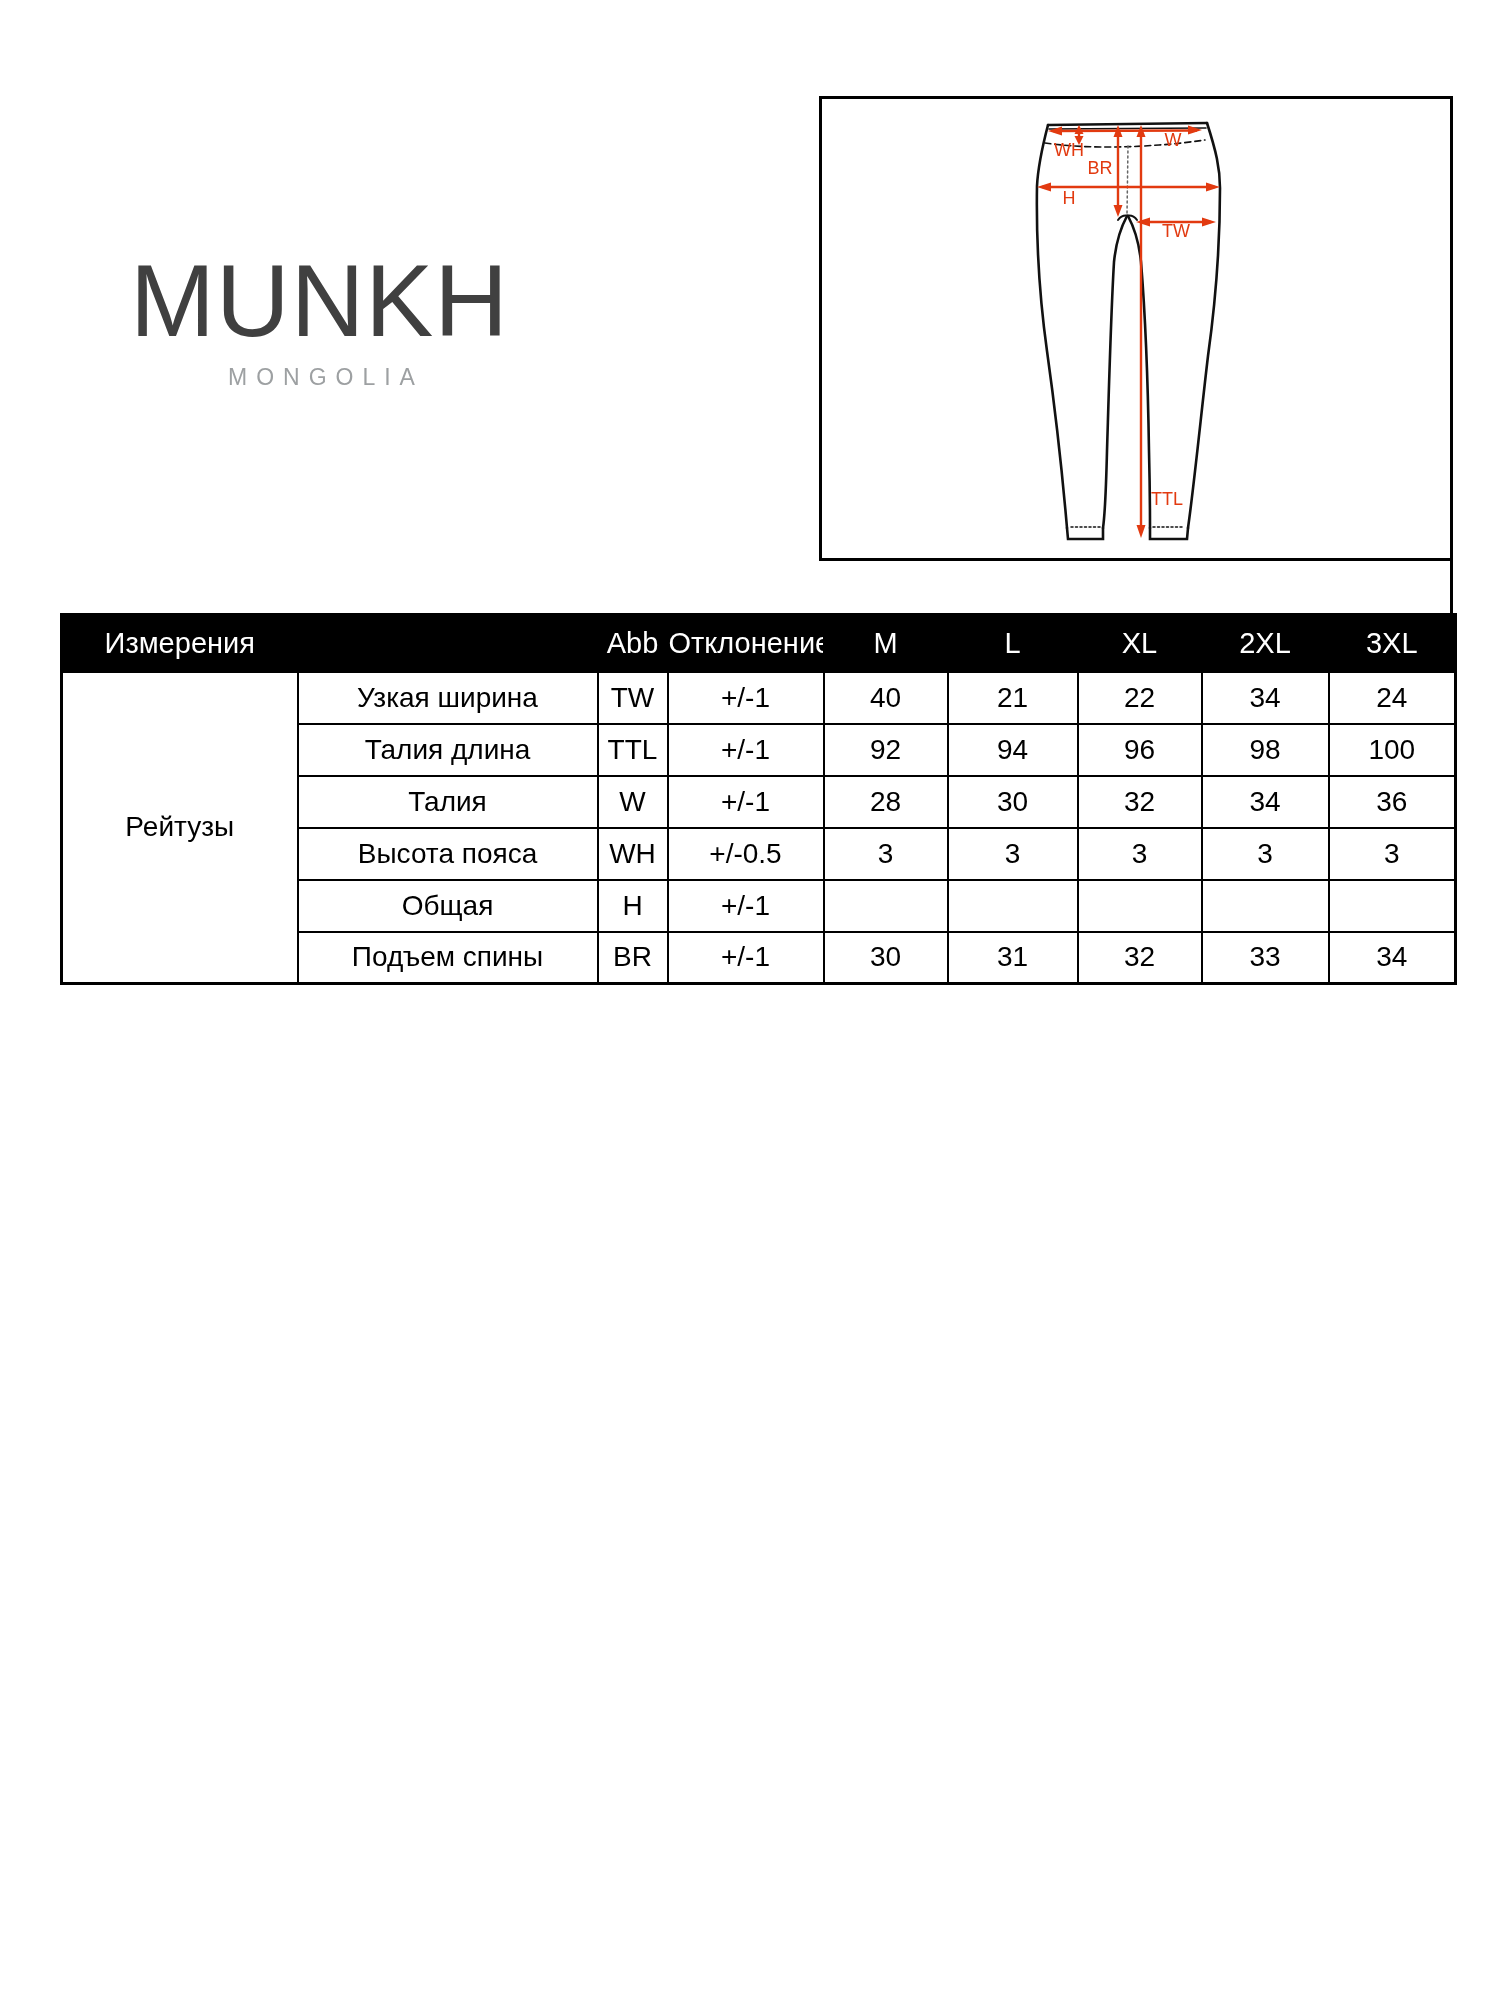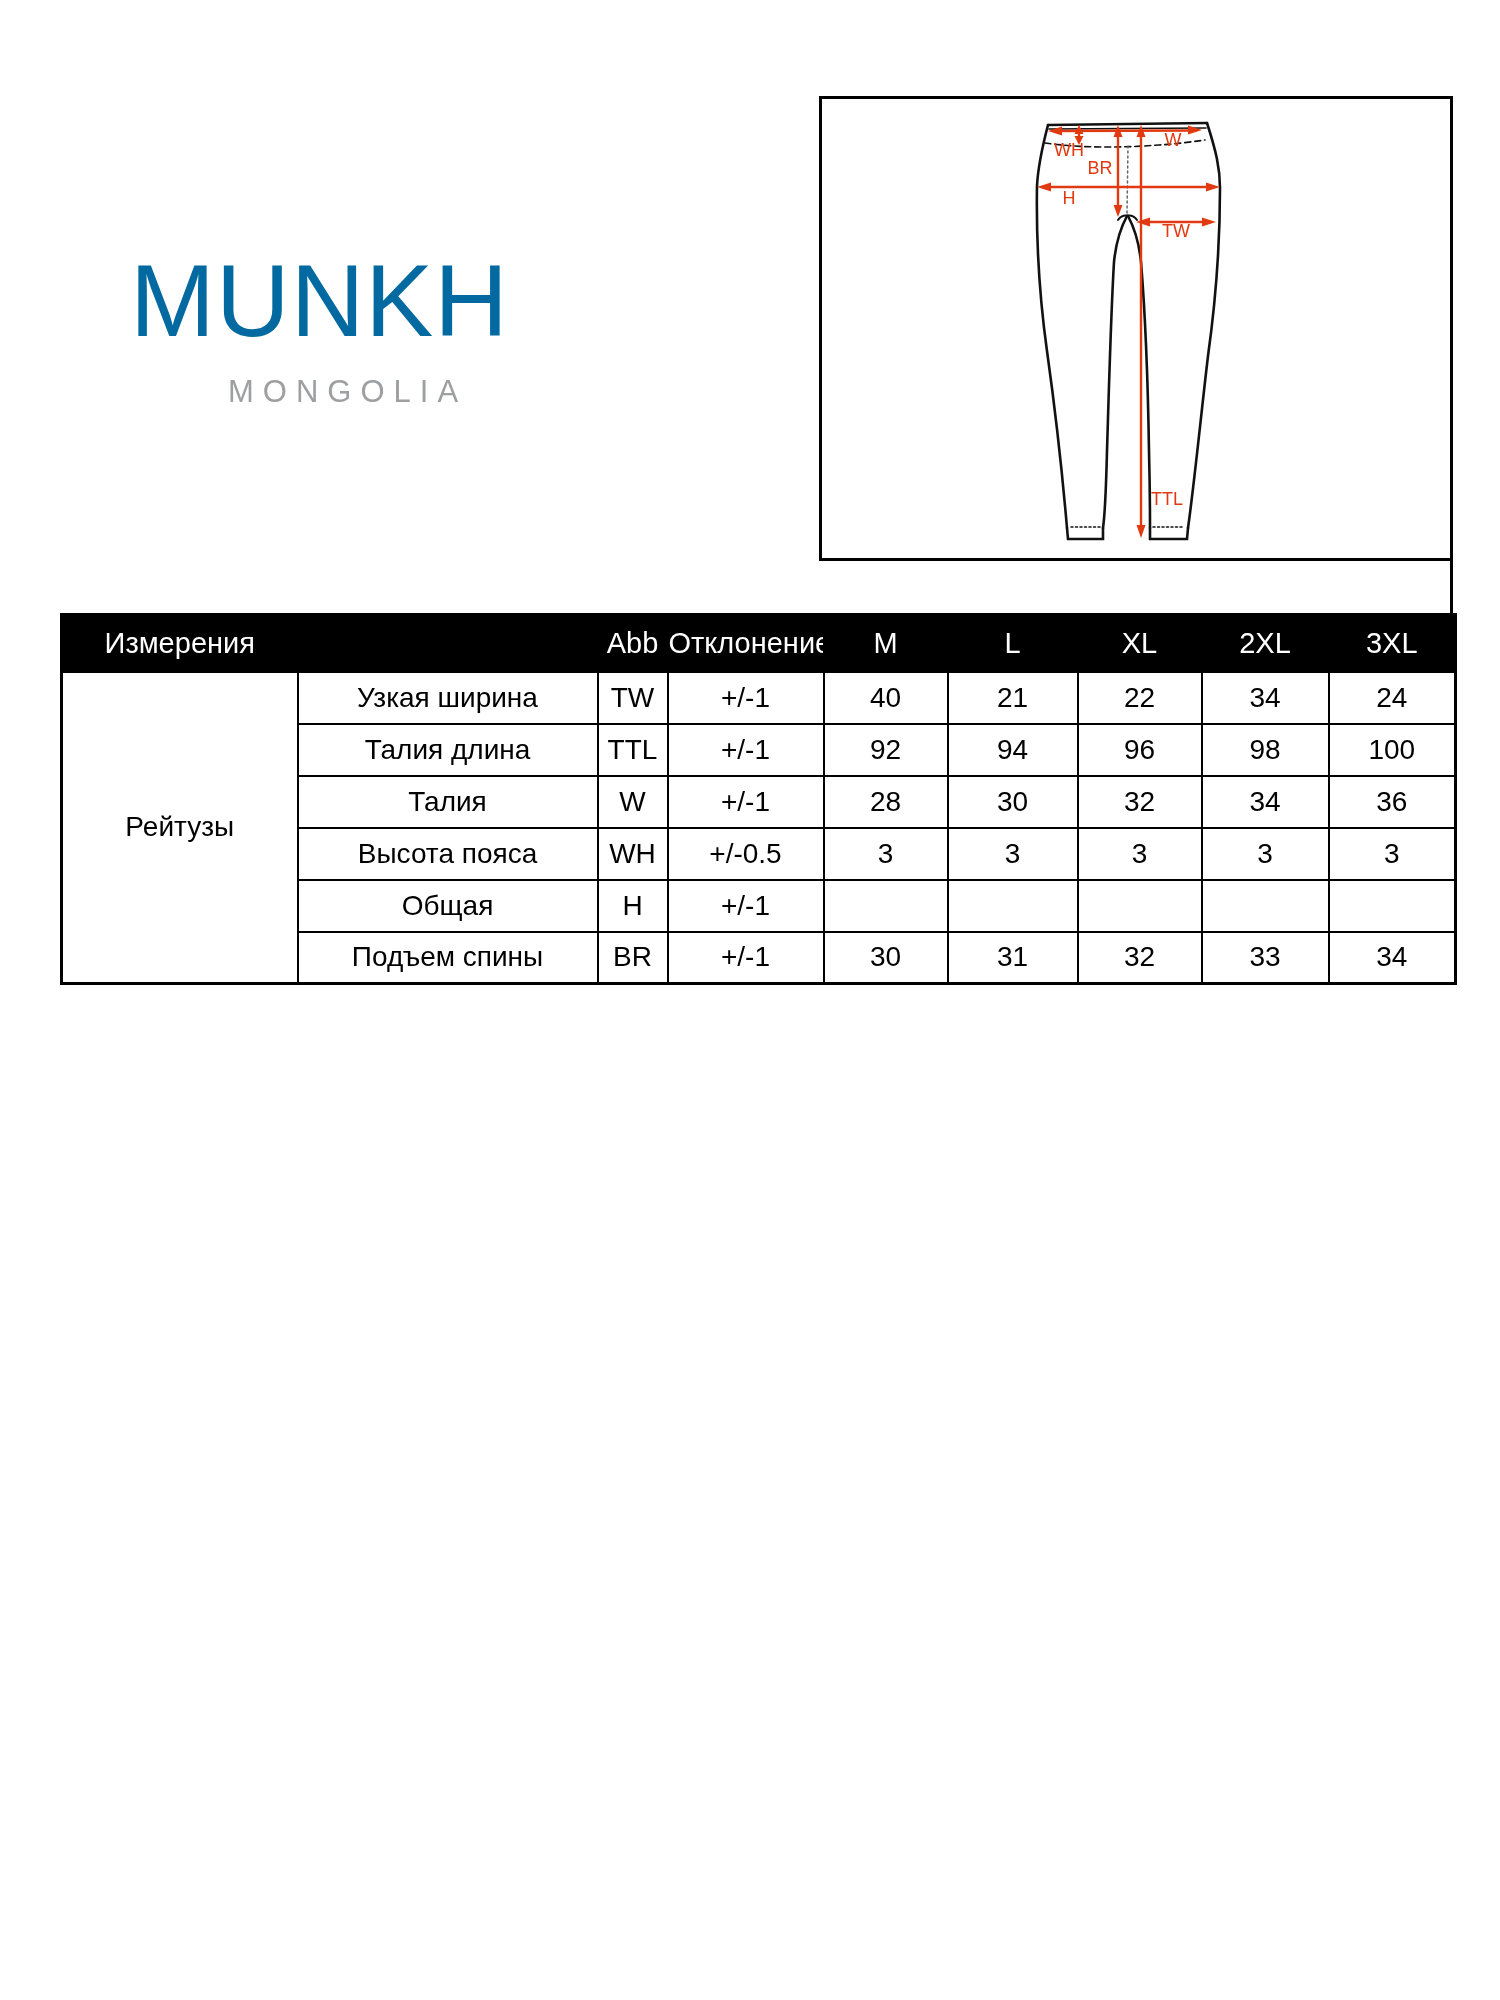--- a/index.html
+++ b/index.html
@@ -3,25 +3,25 @@
 <meta charset="utf-8">
 <style>
   html,body{margin:0;padding:0;}
   body{
     width:1500px;height:2000px;position:relative;background:#ffffff;
     font-family:"Liberation Sans", sans-serif;color:#000;
   }
   .brand-wordmark{
     position:absolute;left:130px;top:250px;
     font-size:102px;line-height:1;letter-spacing:1px;
-    color:#0369a1;font-weight:400;white-space:nowrap;
+    color:#404040;font-weight:400;white-space:nowrap;
   }
   .brand-country{
-    position:absolute;left:228px;top:376px;
-    font-size:31px;line-height:1;letter-spacing:9px;
+    position:absolute;left:228px;top:366px;
+    font-size:23px;line-height:1;letter-spacing:9px;
     color:#9da0a2;font-weight:400;white-space:nowrap;
   }
   .figure-svg{position:absolute;left:819px;top:96px;}
   .connector{position:absolute;left:1450px;top:558px;width:3px;height:57px;background:#000;}
   table.spec{
     position:absolute;left:60px;top:613px;width:1394px;
     border-collapse:collapse;table-layout:fixed;
     border:3px solid #000;font-size:28px;
   }
   table.spec th, table.spec td{

